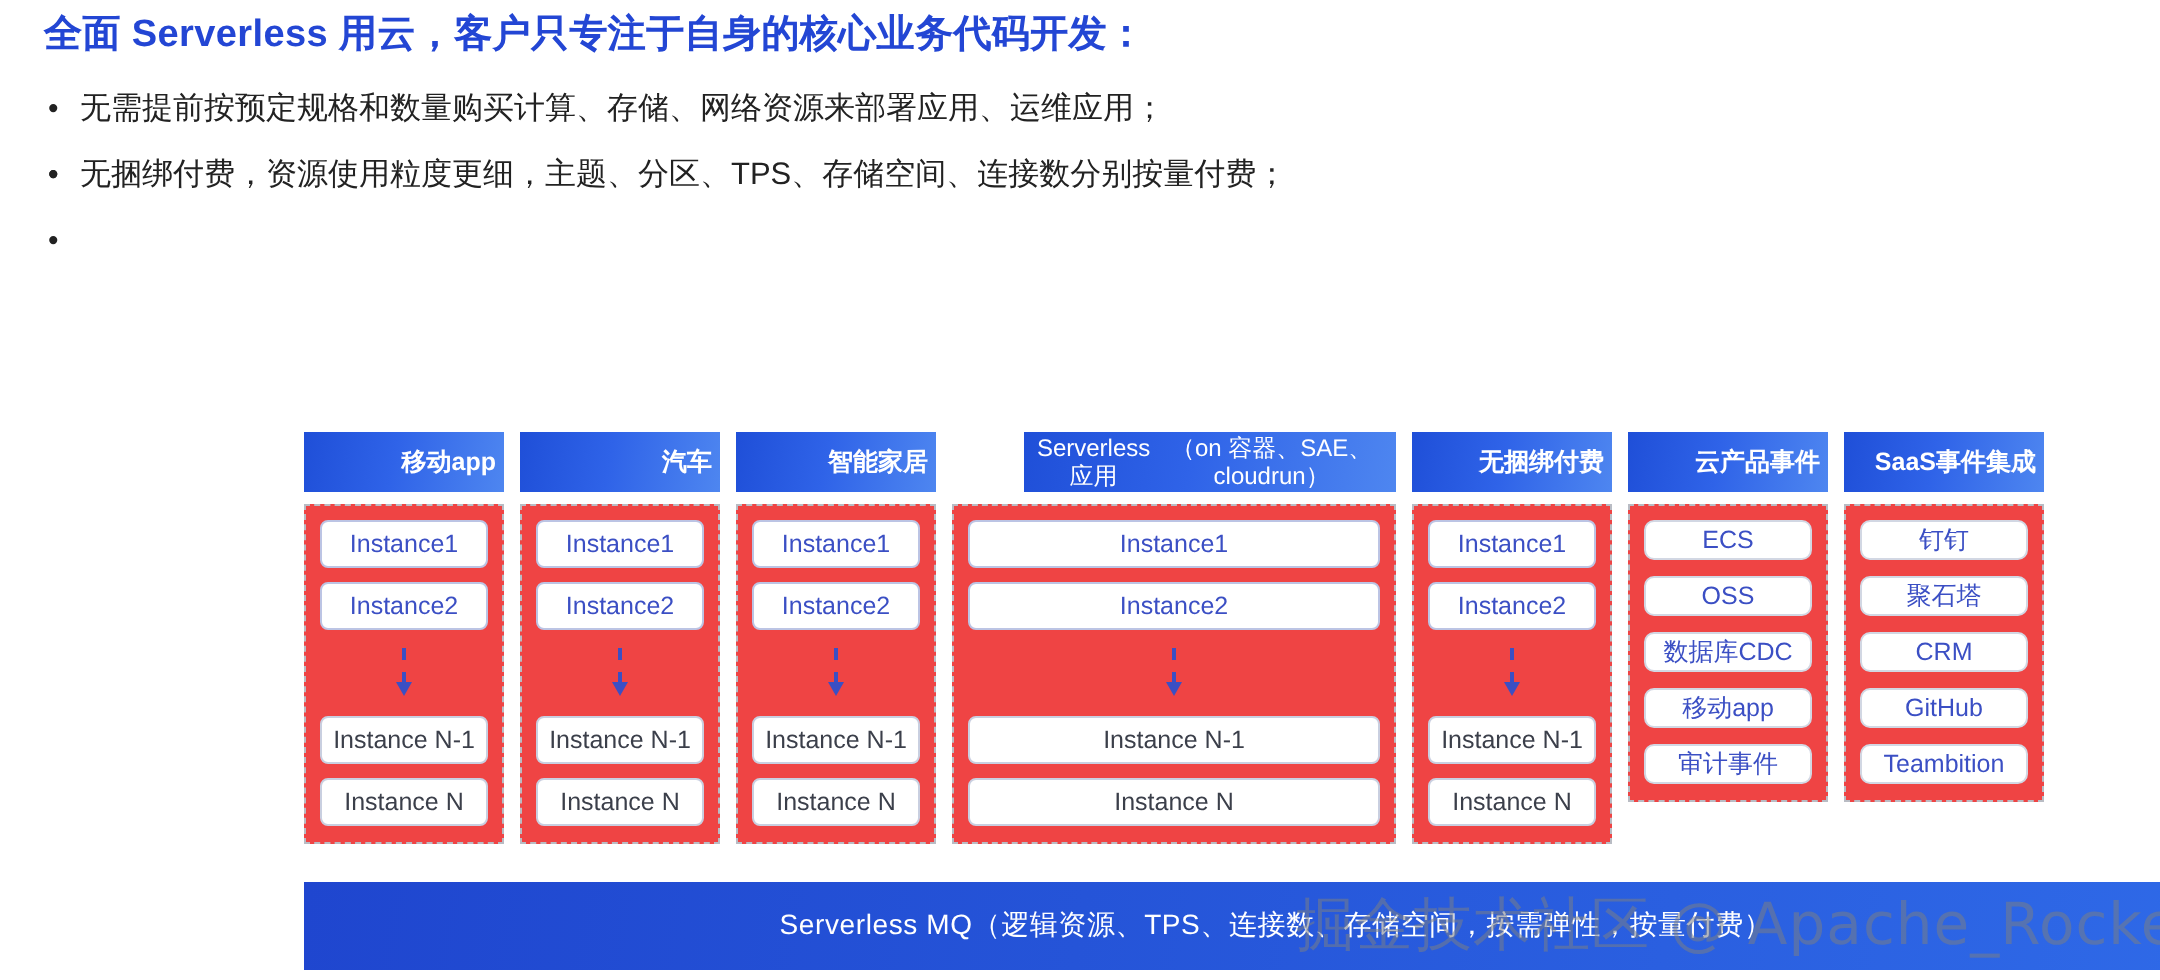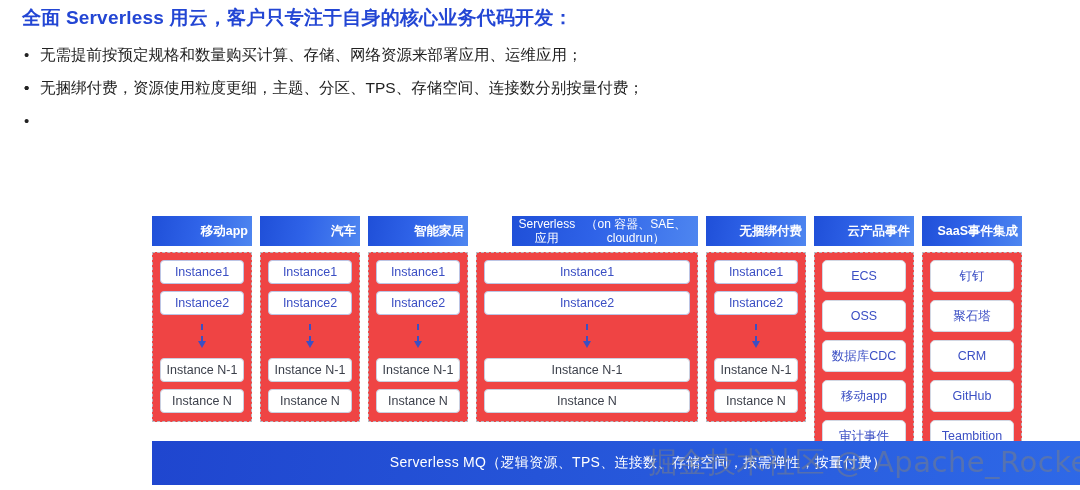--- a/index.html
+++ b/index.html
@@ -146,21 +146,21 @@
     width: 0;
     height: 0;
     border-left: 4px solid transparent;
     border-right: 4px solid transparent;
     border-top: 7px solid #3b4fc4;
     transform: translateX(-4px);
   }
 
   
   .chip {
-    height: 32px;
+    height: 20px;
     border: 1px solid #d2d7e3;
     border-radius: 5px;
     background: #ffffff;
     font-size: 12.5px;
     color: #3b4fc4;
     display: flex;
     align-items: center;
     justify-content: center;
     box-sizing: border-box;
     margin-bottom: 8px;

